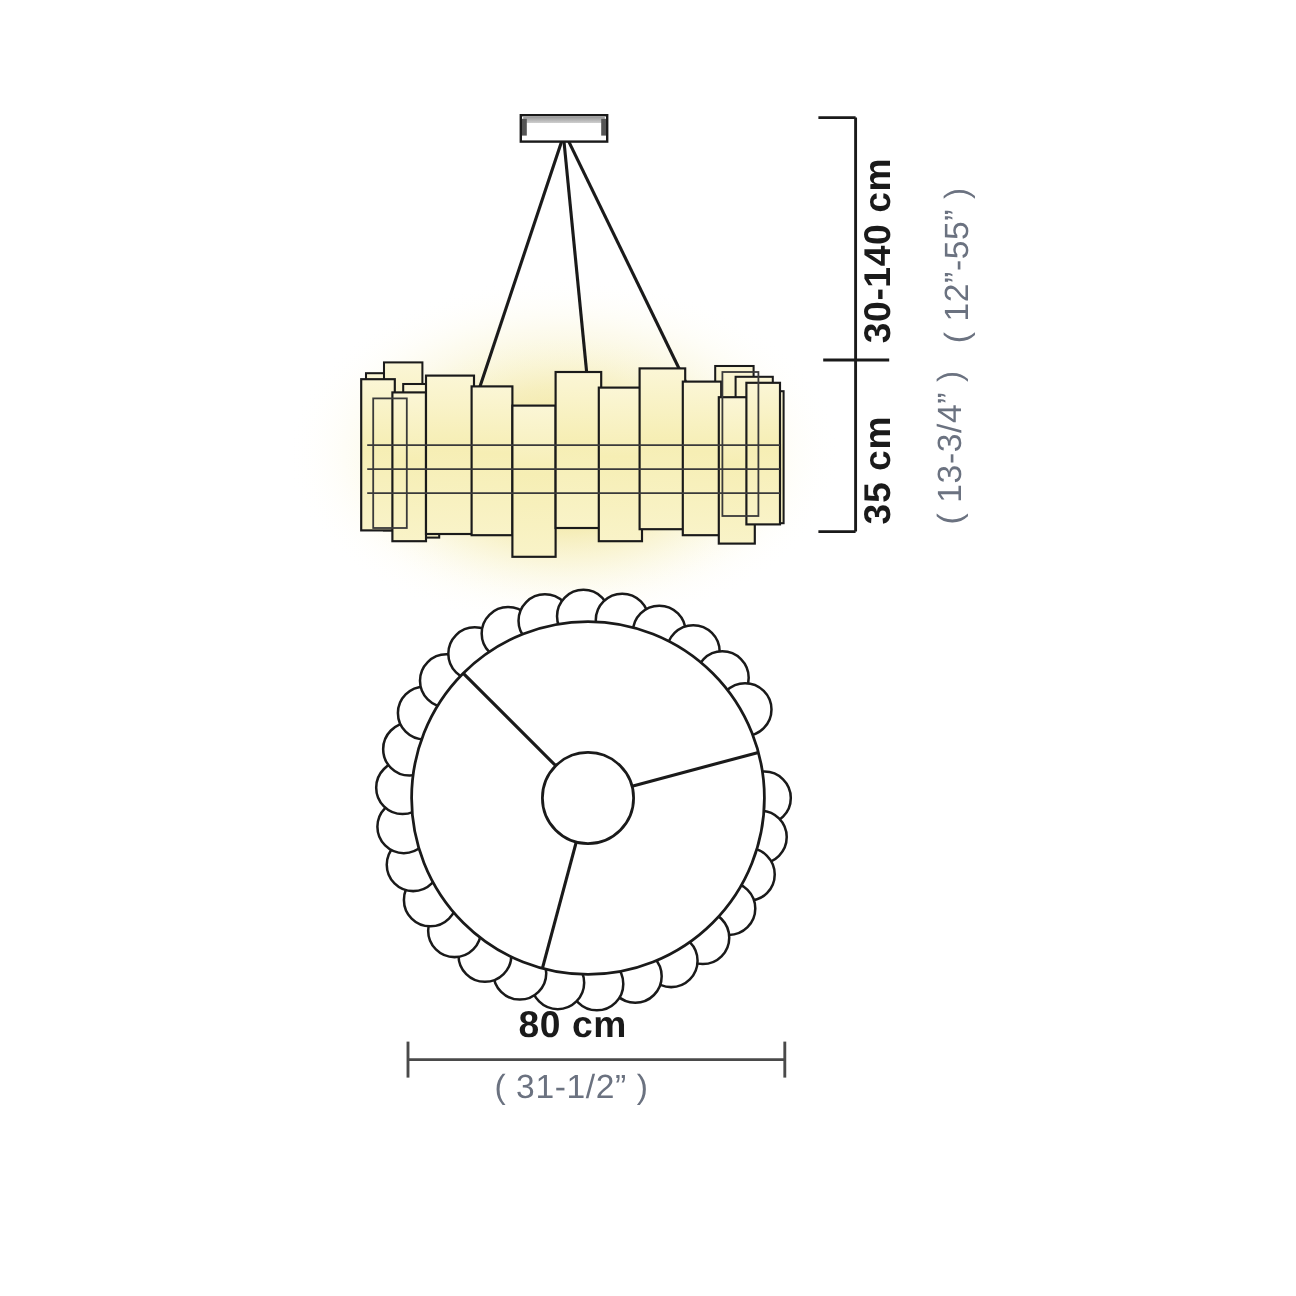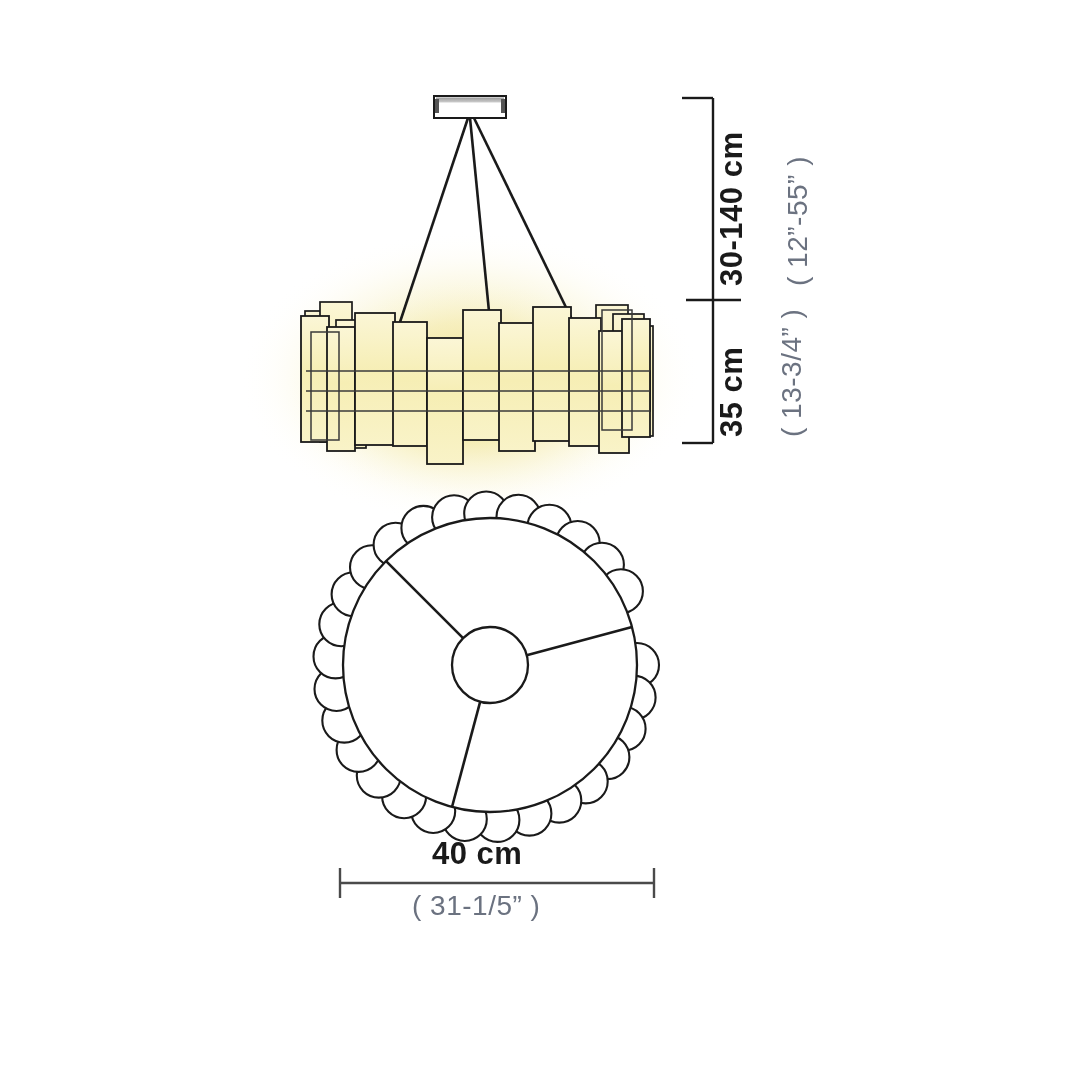--- a/index.html
+++ b/index.html
@@ -200,17 +200,17 @@
   </svg>
 
   <div class="dim-label dim-cm rot-cw" id="lbl-drop-cm">30-140 cm</div>
 
   <div class="dim-label dim-in rot-cw" id="lbl-drop-in">( 12”-55” )</div>
 
   <div class="dim-label dim-cm rot-cw" id="lbl-body-cm">35 cm</div>
 
   <div class="dim-label dim-in rot-cw" id="lbl-body-in">( 13-3/4” )</div>
 
-  <div class="dim-label dim-cm" id="lbl-width-cm">40 cm</div>
-
-  <div class="dim-label dim-in" id="lbl-width-in">( 31-1/5” )</div>
+  <div class="dim-label dim-cm" id="lbl-width-cm">80 cm</div>
+
+  <div class="dim-label dim-in" id="lbl-width-in">( 31-1/2” )</div>
 
 </div>
 
 </body></html>

